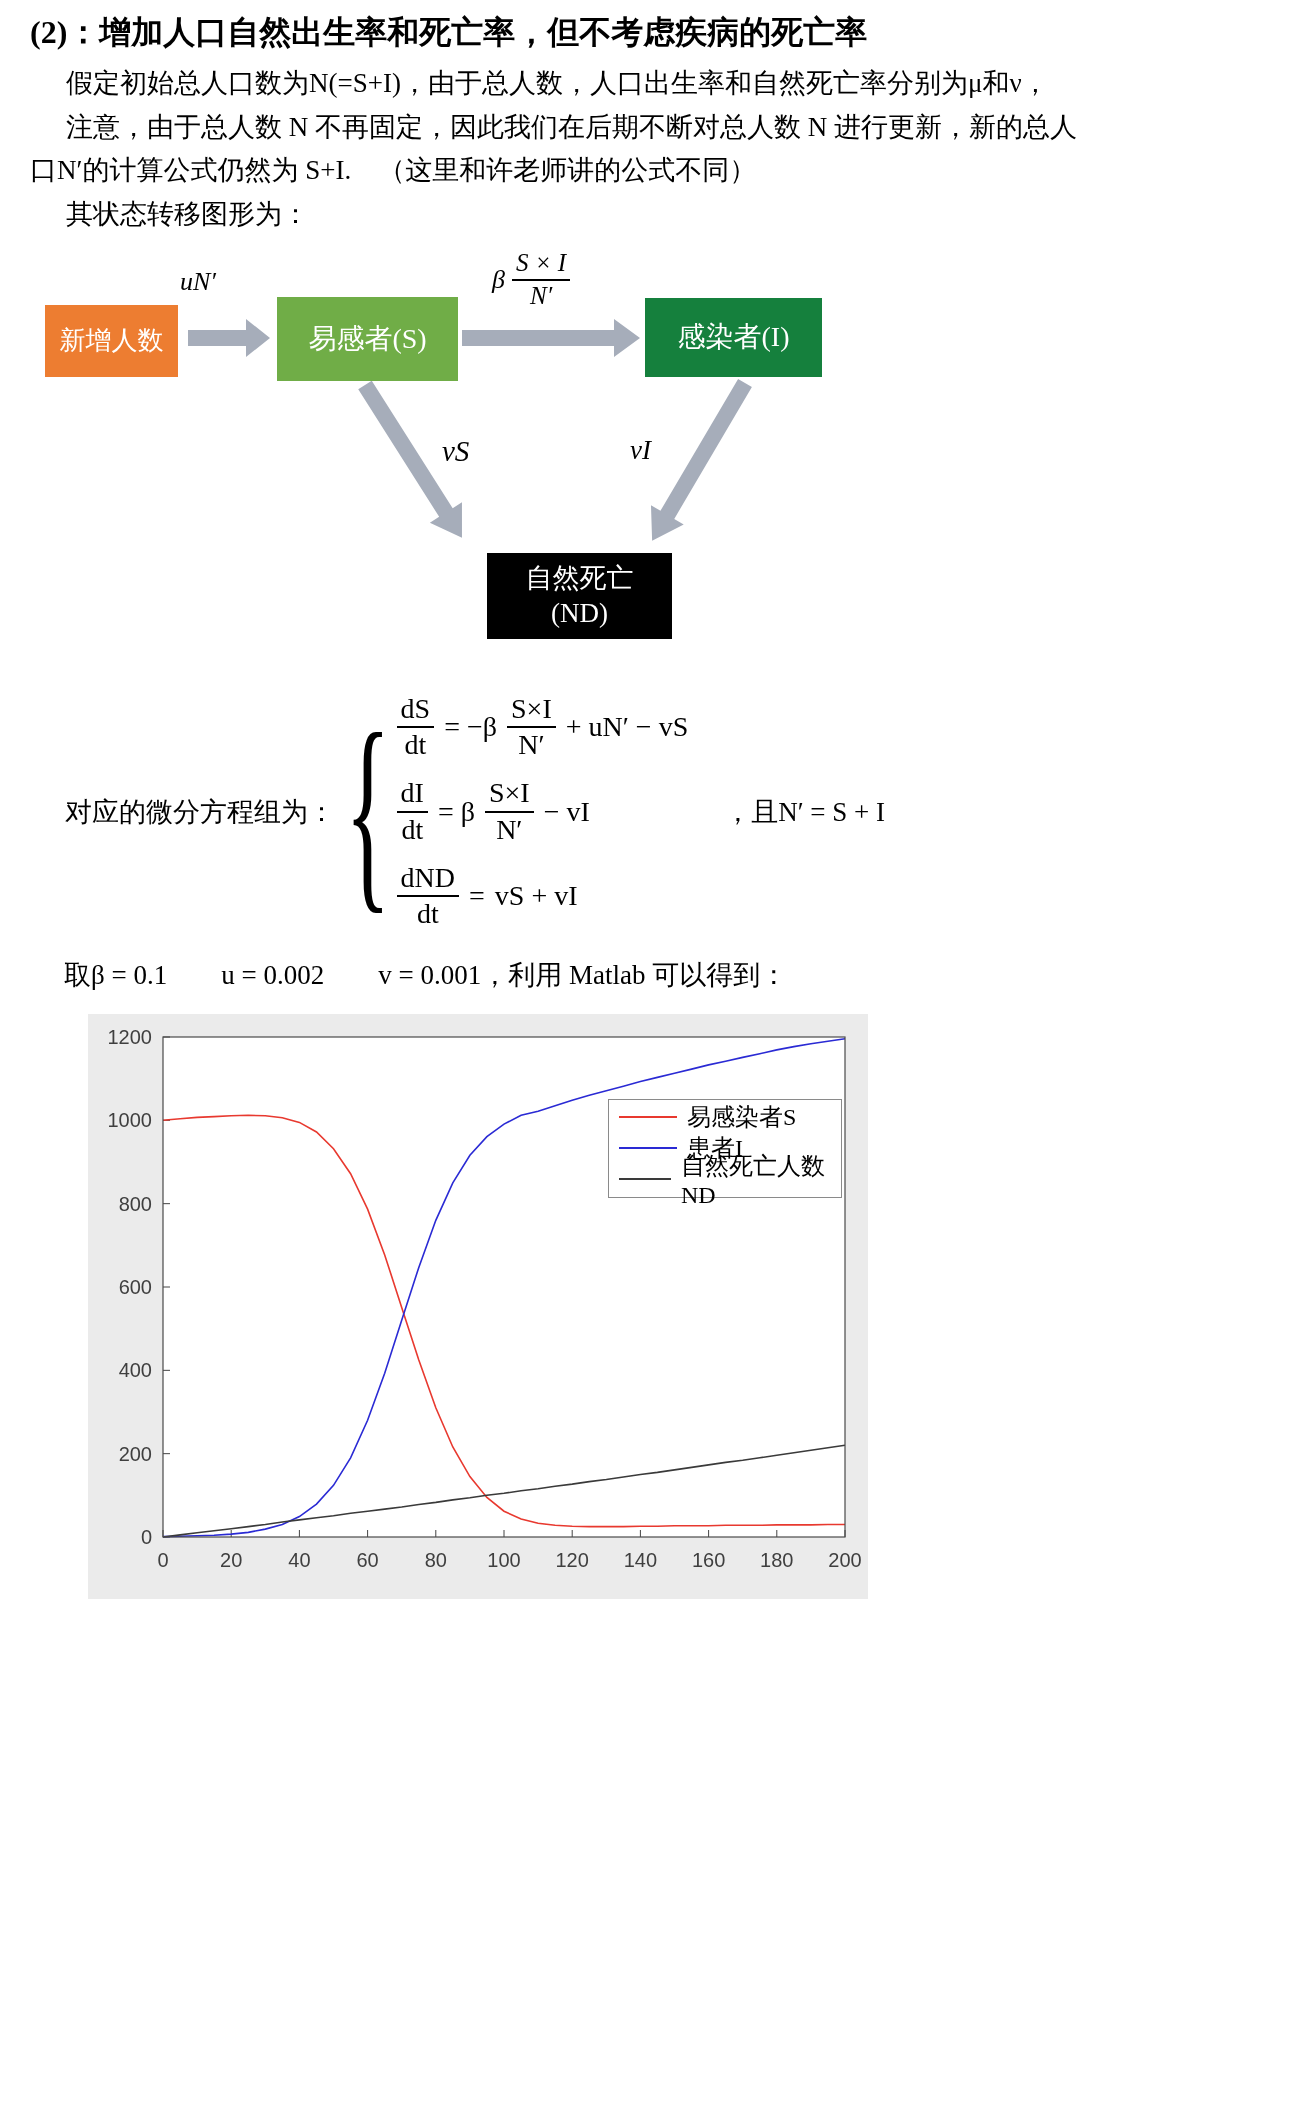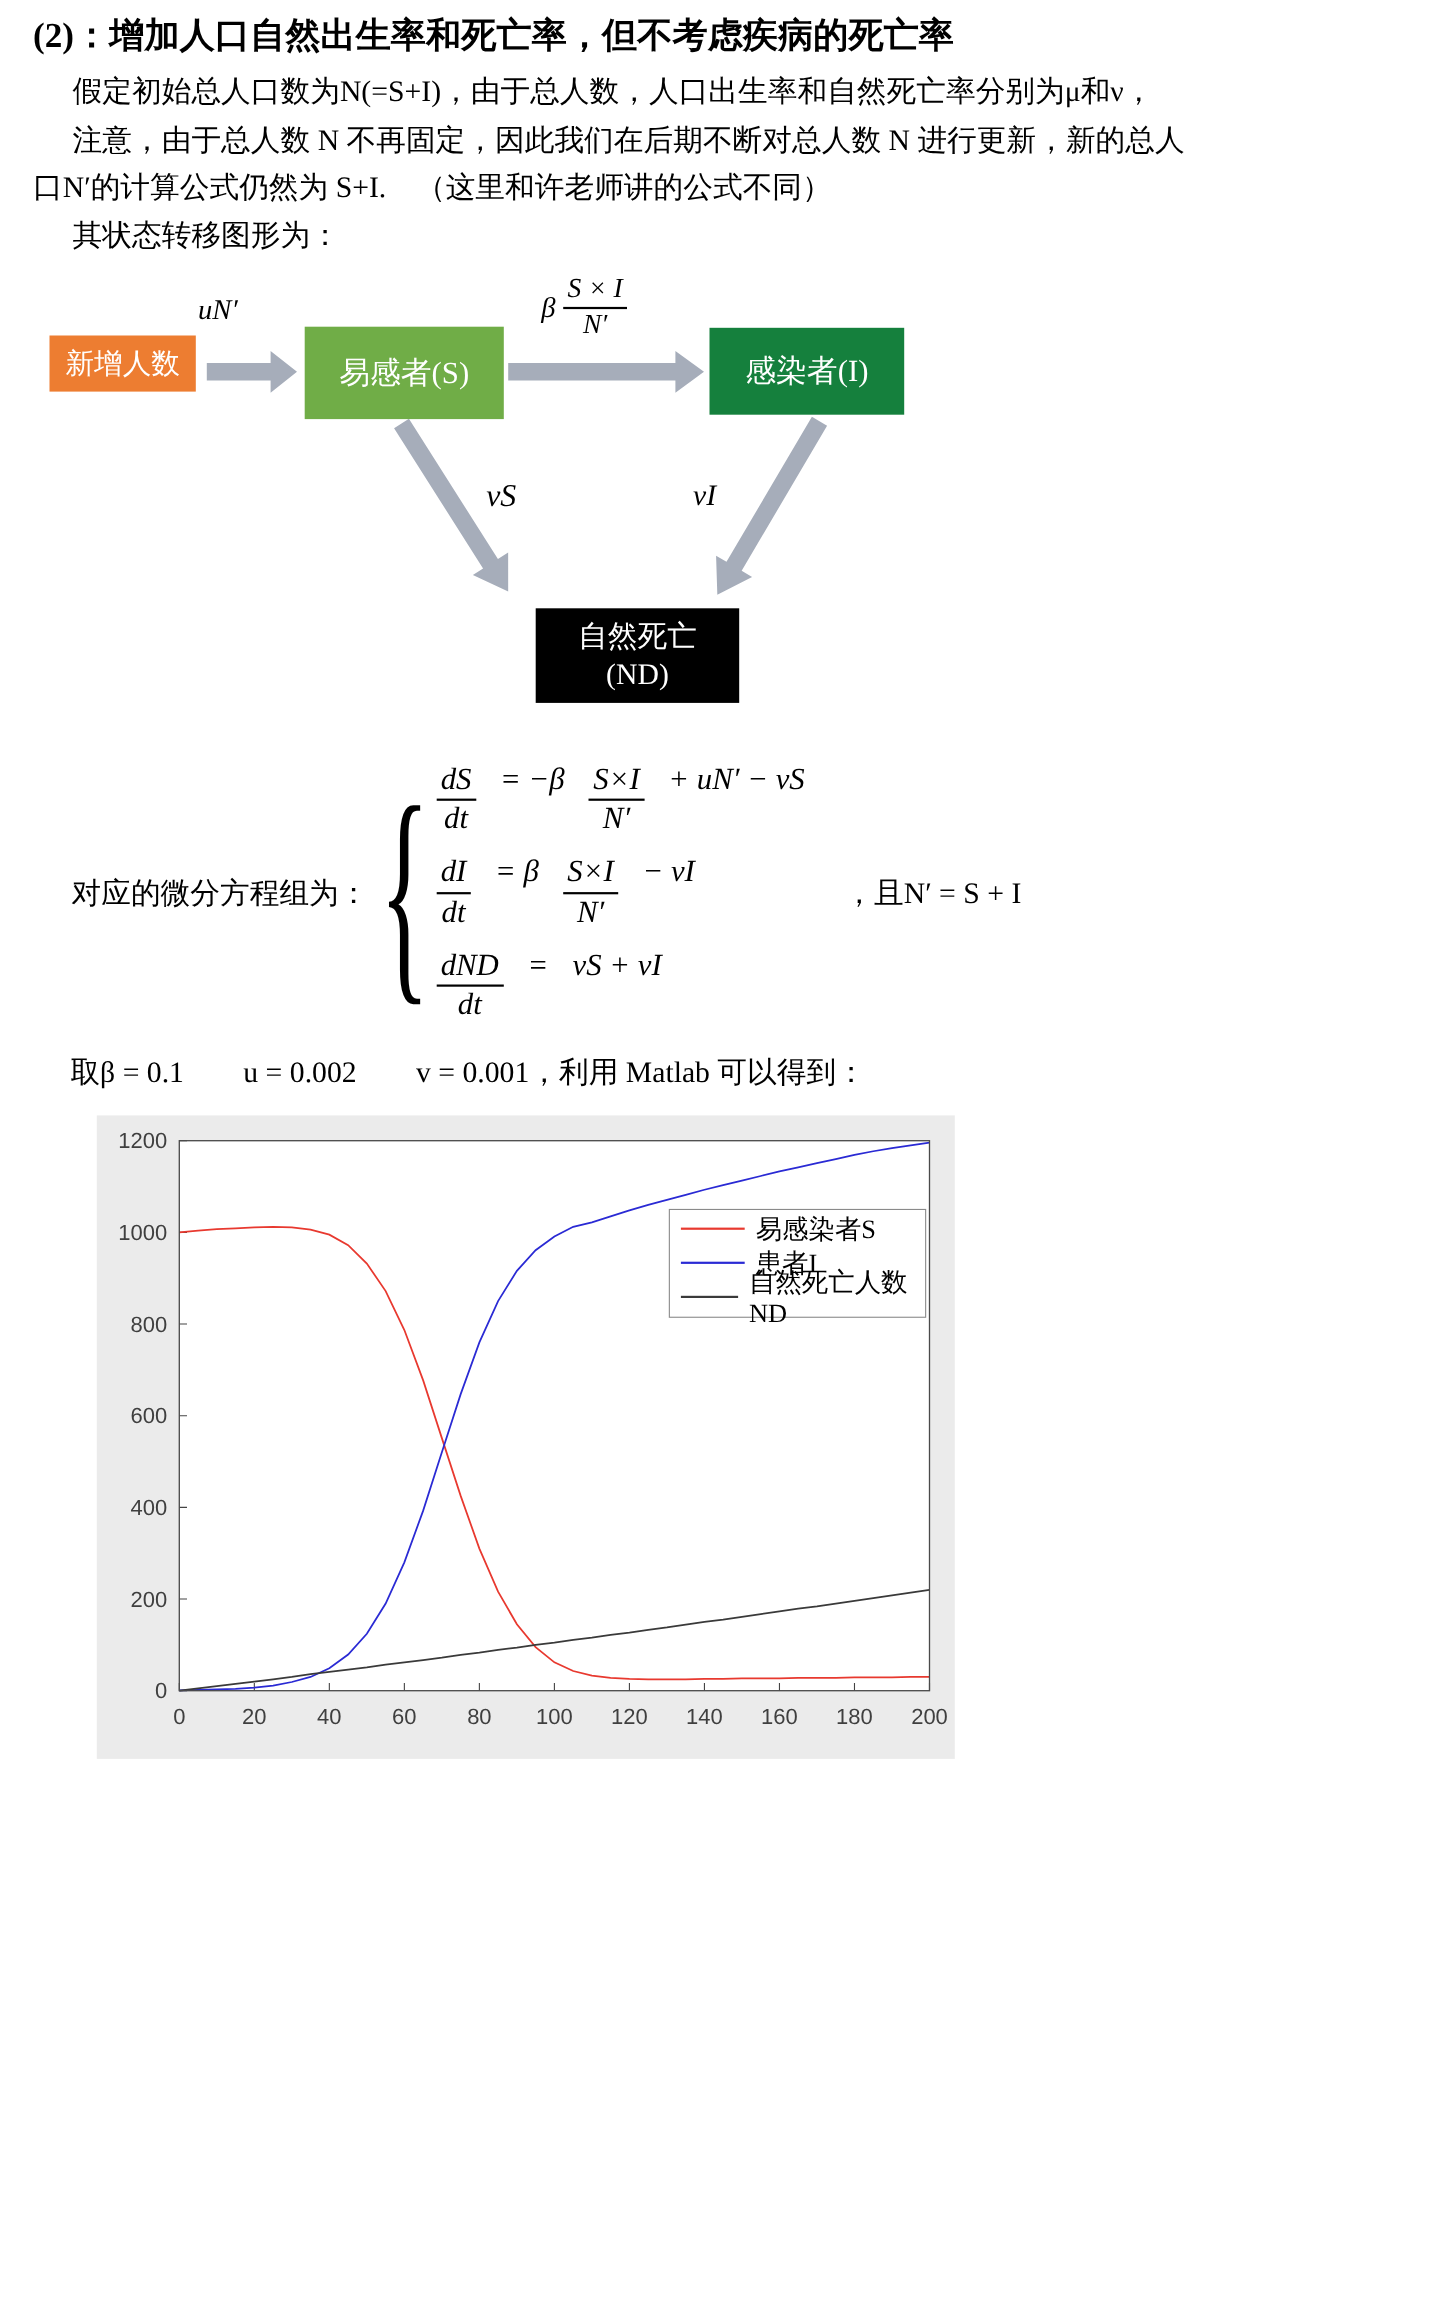--- a/index.html
+++ b/index.html
@@ -15,39 +15,39 @@
   .it{font-style:italic;}
   .frac{display:inline-block;text-align:center;vertical-align:middle;line-height:1.15;}
   .frac .fnum{display:block;border-bottom:2px solid #000;padding:0 4px 1px;}
   .frac .fden{display:block;padding-top:1px;}
 
   
   .diagram{position:relative;height:412px;margin-top:16px;}
   .diagram-arrows{position:absolute;left:0;top:0;}
   .dbox{position:absolute;display:flex;align-items:center;justify-content:center;
         color:#fff;text-align:center;}
-  .box-new{left:15px;top:52px;width:133px;height:51px;font-size:26px;background:#ed7d31;}
+  .box-new{left:15px;top:52px;width:133px;height:72px;font-size:26px;background:#ed7d31;}
   .box-s{left:247px;top:44px;width:181px;height:84px;font-size:28px;background:#70ad47;}
   .box-i{left:615px;top:45px;width:177px;height:79px;font-size:28px;background:#e03c3c;}
   .box-nd{left:430px;top:300px;width:185px;height:86px;font-size:27px;background:#000;
           flex-direction:column;line-height:1.3;}
   .dlabel{position:absolute;font-size:26px;}
   .lbl-un{left:150px;top:14px;}
   .lbl-beta{left:462px;top:-4px;display:flex;align-items:center;gap:7px;font-size:26px;}
   .lbl-beta .frac{font-size:25px;}
   .lbl-vs{left:412px;top:182px;font-size:29px;}
   .lbl-vi{left:600px;top:182px;font-size:27px;}
 
   
   .eqwrap{display:flex;align-items:center;margin:28px 0 0 35px;}
   .eqlead{font-size:27px;}
   .brace{display:block;font-size:95px;line-height:1;transform:scaleY(2.3);
          transform-origin:center;margin:0 6px 0 10px;font-weight:400;}
   .eqcol{display:flex;flex-direction:column;gap:16px;}
-  .eqrow{display:flex;align-items:flex-start;gap:22px;font-size:28px;font-style:italic;}
+  .eqrow{display:flex;align-items:center;gap:10px;font-size:28px;}
   .eqtail{font-size:27px;margin-left:36px;}
 
   .params{margin:24px 0 0 34px;}
 
   
   .chart{position:relative;width:780px;height:585px;background:#ebebeb;margin:16px 0 0 58px;}
   .legend{position:absolute;left:520px;top:85px;width:232px;background:#fff;
           border:1px solid #8a8a8a;padding:2px 0;}
   .legend-row{display:flex;align-items:center;height:31px;}
   .legend-line{display:inline-block;width:58px;height:2px;margin-left:10px;background:#000;}

